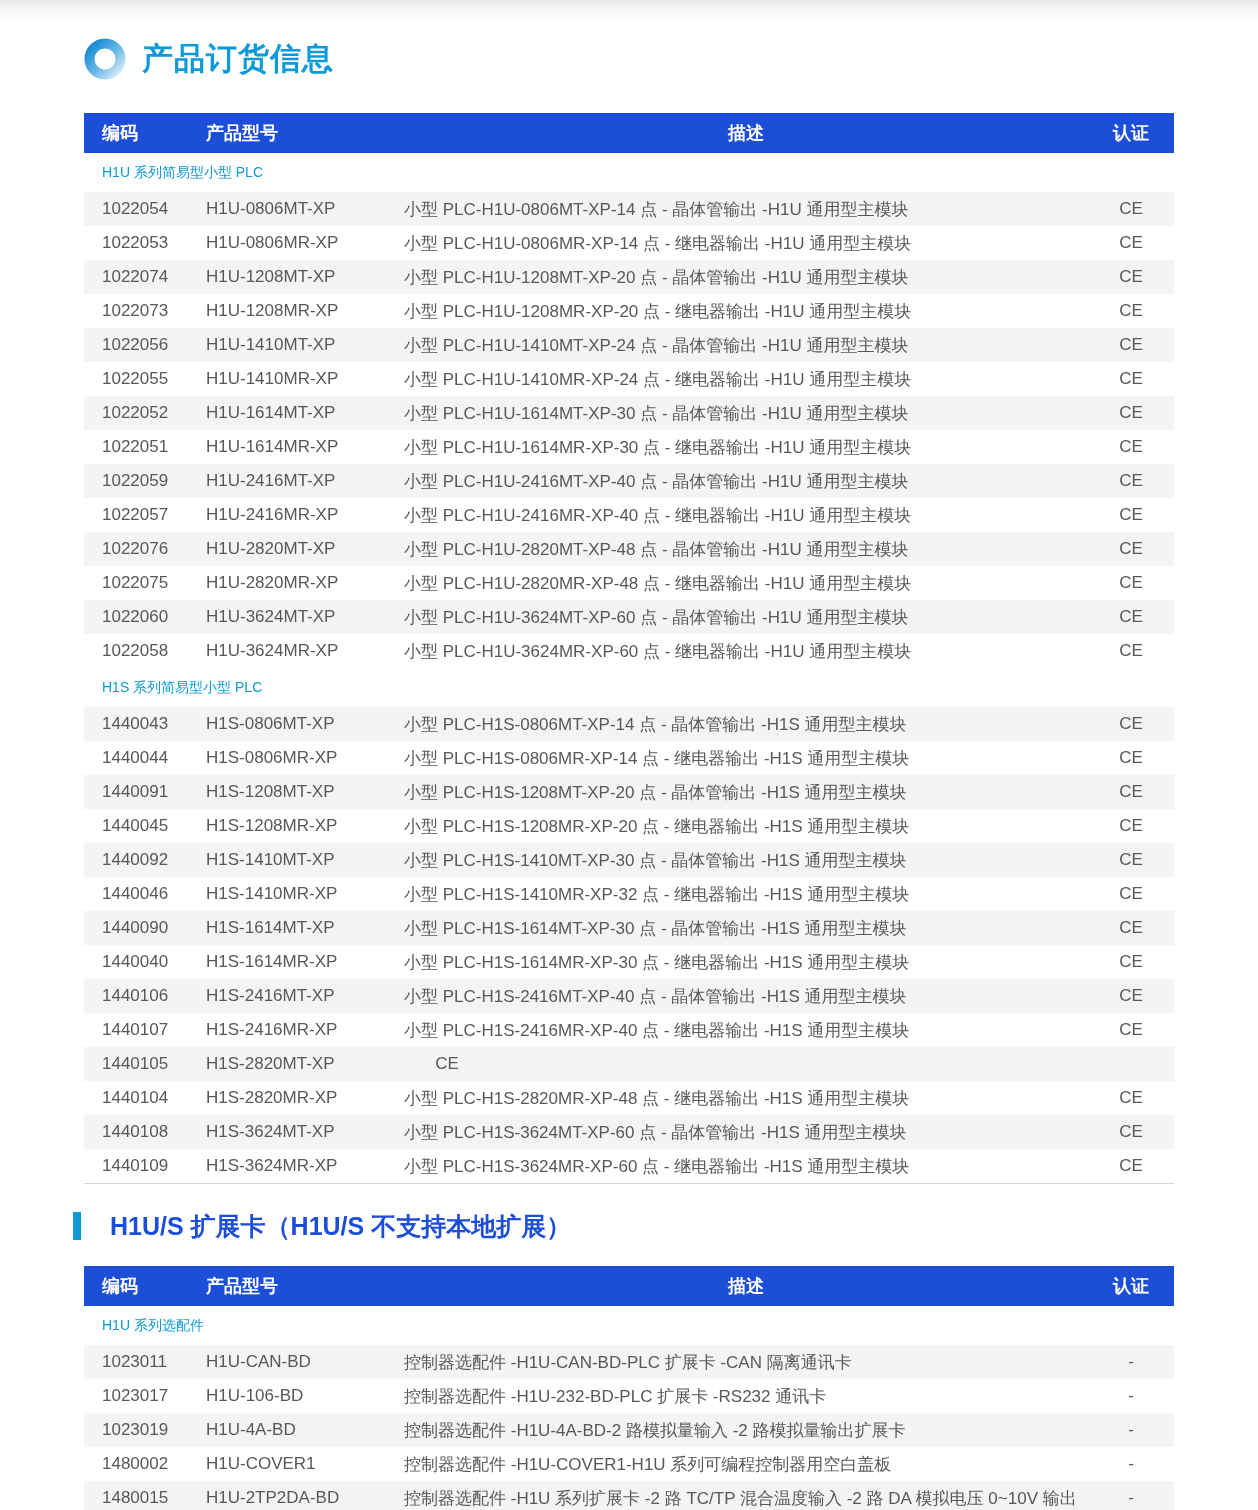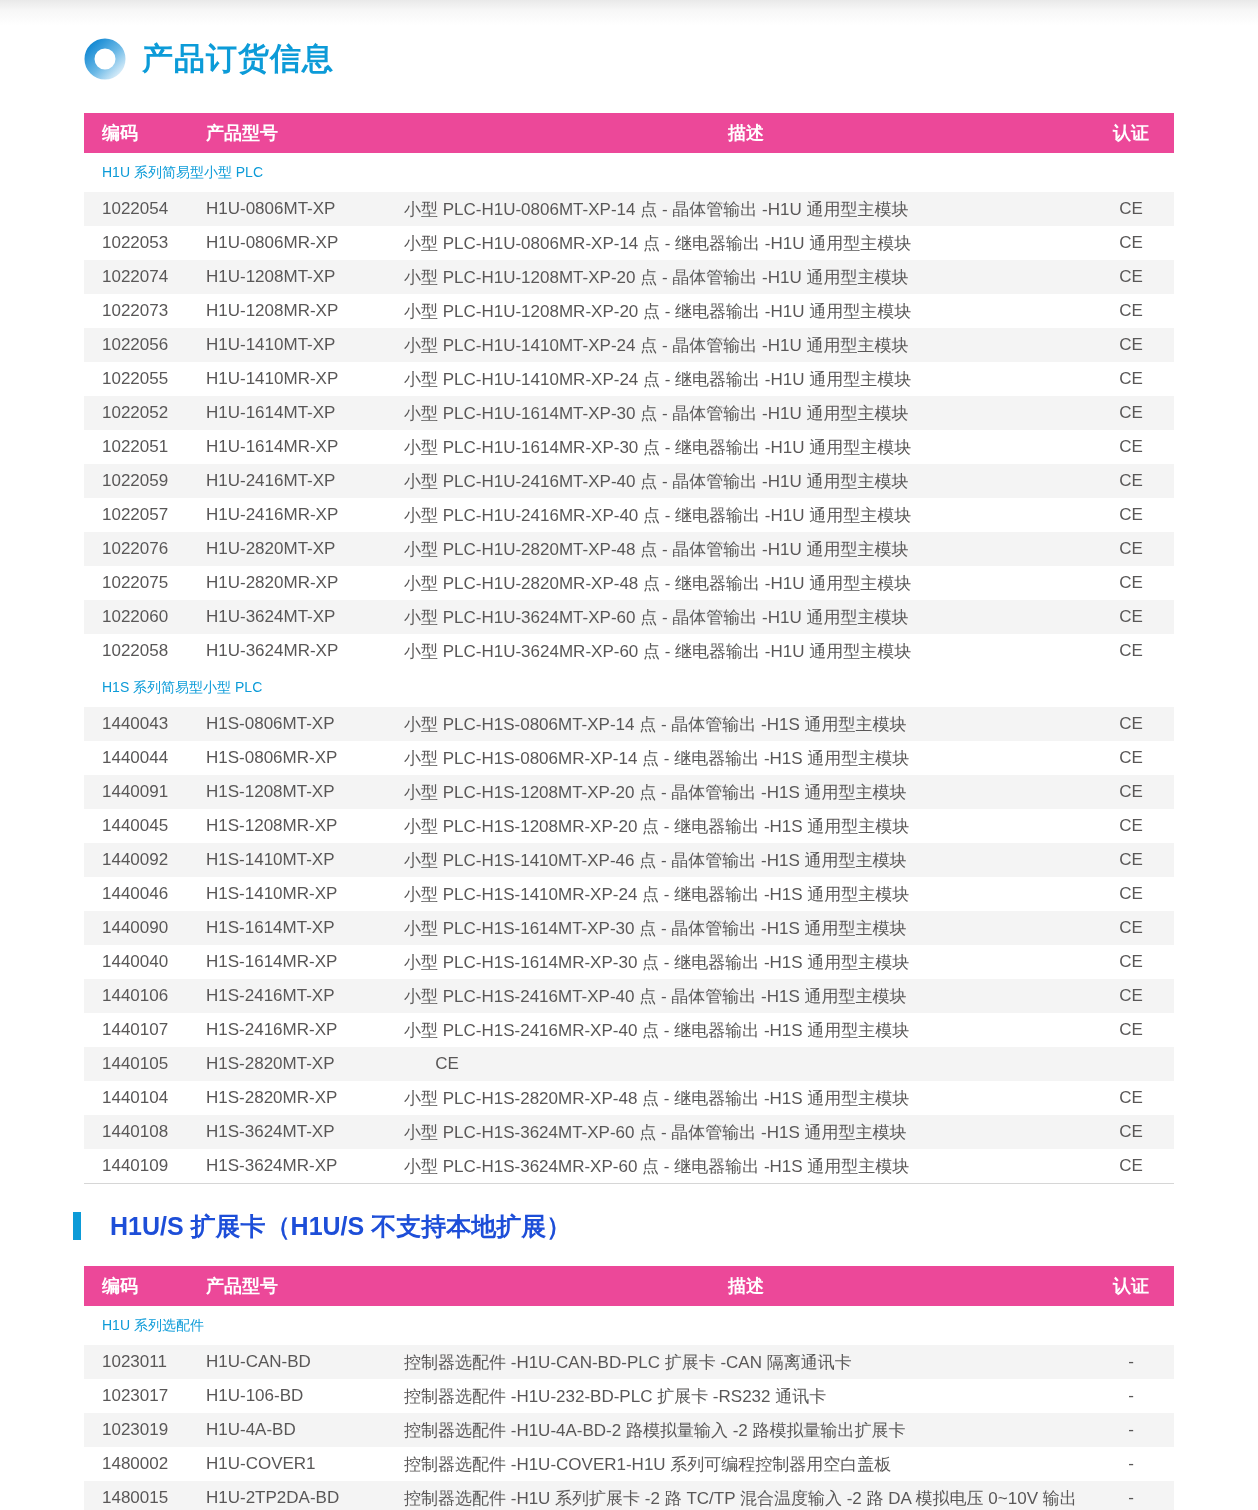--- a/index.html
+++ b/index.html
@@ -31,21 +31,21 @@
   }
 
   
   .otable {
     margin: 0 84px; width: 1090px;
     font-size: 17px;
   }
   .otable-1 { margin-top: 31px; border-bottom: 1px solid #d6d6d6; }
   .thead {
     display: flex; align-items: center;
-    height: 40px; background: #ec4899; color: #ffffff;
+    height: 40px; background: #1d4ed8; color: #ffffff;
     font-weight: bold; font-size: 18px;
   }
   .trow { display: flex; align-items: center; height: 34px; }
   .trow.stripe { background: #f4f4f4; }
   .group-label {
     display: flex; align-items: center;
     height: 39px; color: #0c9bd8; font-size: 14px;
     padding-left: 18px; background: #ffffff;
   }
   .c { overflow: hidden; white-space: nowrap; }
@@ -202,27 +202,27 @@
   </div>
         <div class="trow">
     <div class="c c1">1440045</div>
     <div class="c c2">H1S-1208MR-XP</div>
     <div class="c c3">小型 PLC-H1S-1208MR-XP-20 点 - 继电器输出 -H1S 通用型主模块</div>
     <div class="c c4">CE</div>
   </div>
         <div class="trow stripe">
     <div class="c c1">1440092</div>
     <div class="c c2">H1S-1410MT-XP</div>
-    <div class="c c3">小型 PLC-H1S-1410MT-XP-46 点 - 晶体管输出 -H1S 通用型主模块</div>
+    <div class="c c3">小型 PLC-H1S-1410MT-XP-30 点 - 晶体管输出 -H1S 通用型主模块</div>
     <div class="c c4">CE</div>
   </div>
         <div class="trow">
     <div class="c c1">1440046</div>
     <div class="c c2">H1S-1410MR-XP</div>
-    <div class="c c3">小型 PLC-H1S-1410MR-XP-24 点 - 继电器输出 -H1S 通用型主模块</div>
+    <div class="c c3">小型 PLC-H1S-1410MR-XP-32 点 - 继电器输出 -H1S 通用型主模块</div>
     <div class="c c4">CE</div>
   </div>
         <div class="trow stripe">
     <div class="c c1">1440090</div>
     <div class="c c2">H1S-1614MT-XP</div>
     <div class="c c3">小型 PLC-H1S-1614MT-XP-30 点 - 晶体管输出 -H1S 通用型主模块</div>
     <div class="c c4">CE</div>
   </div>
         <div class="trow">
     <div class="c c1">1440040</div>

